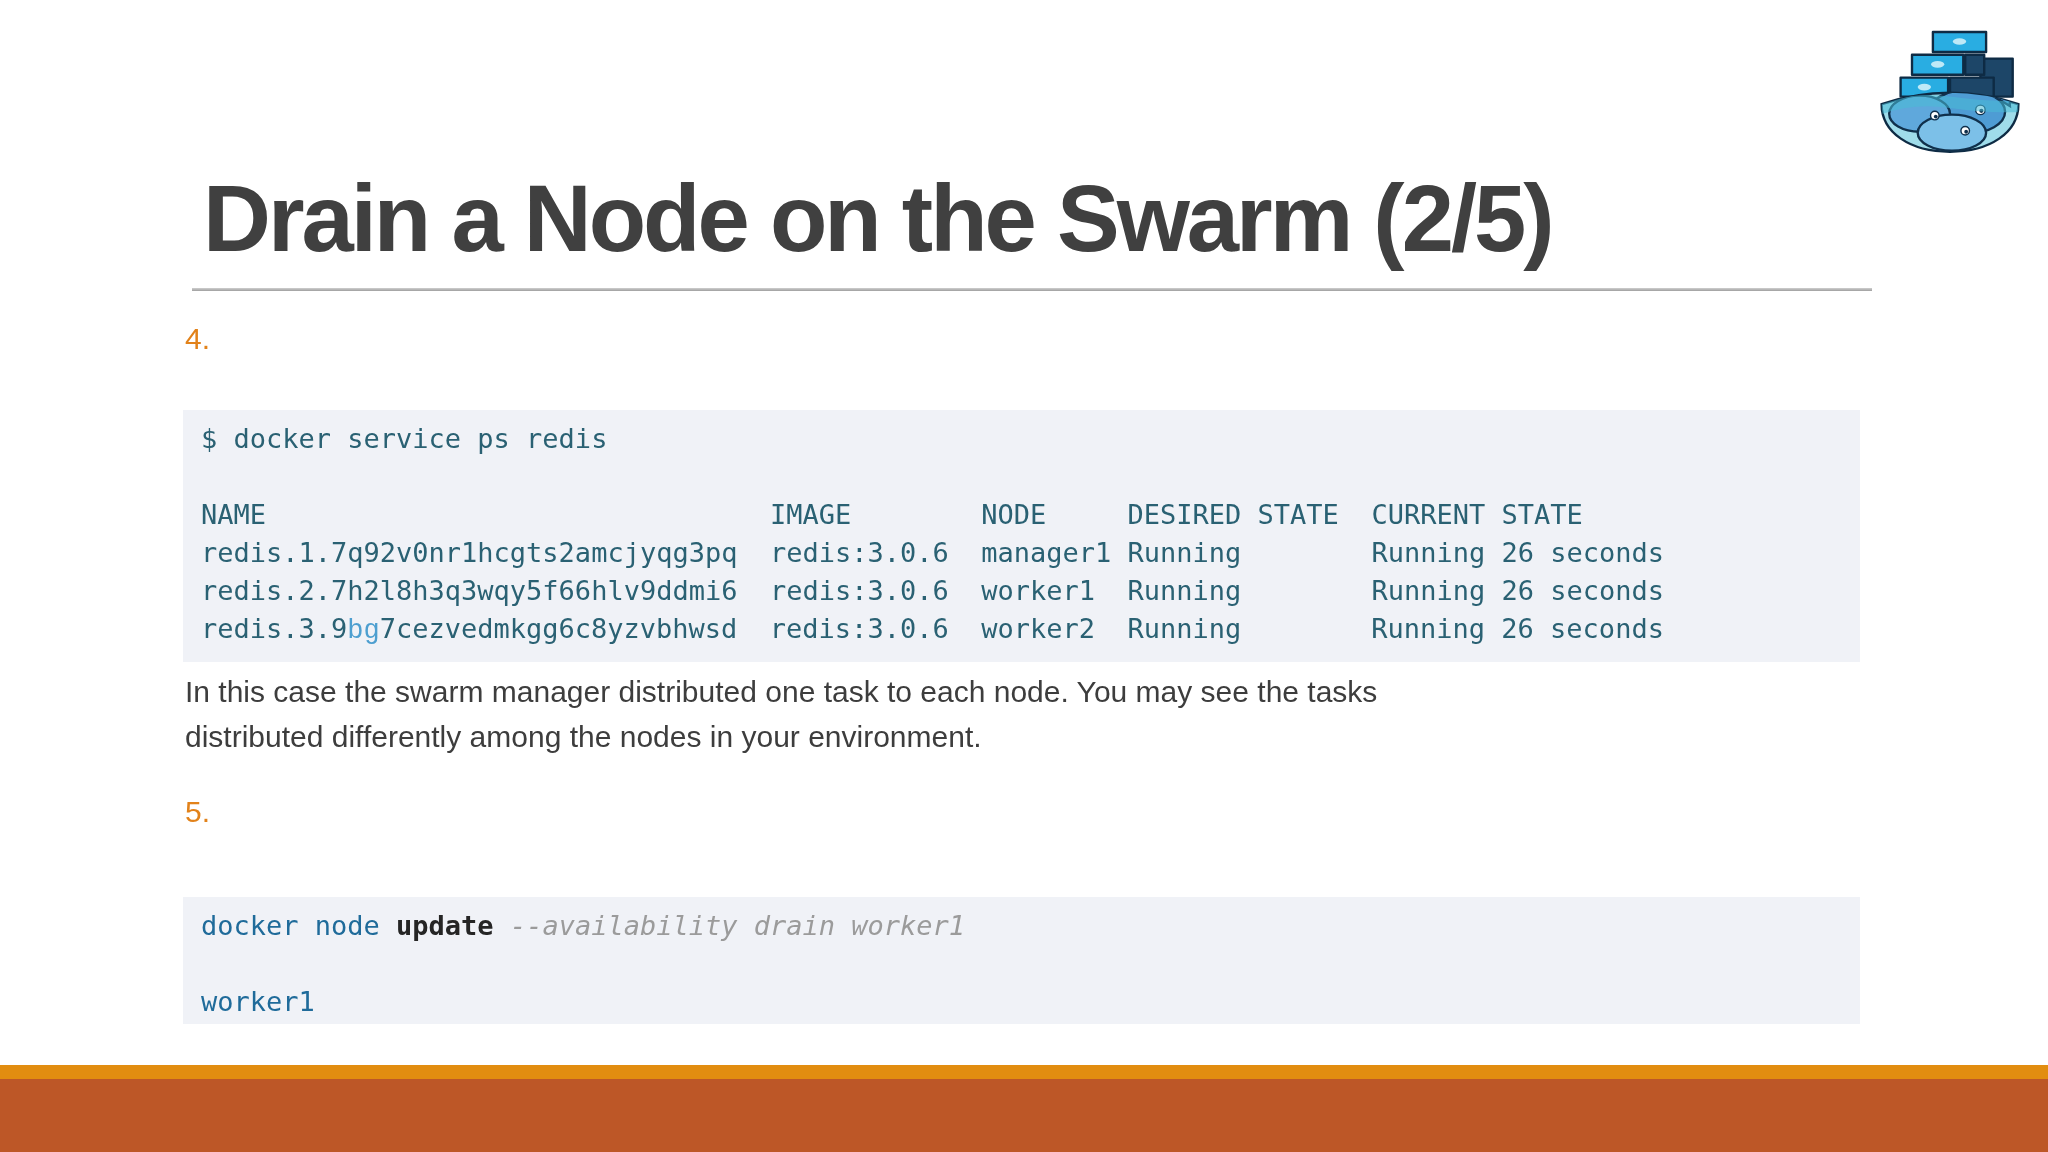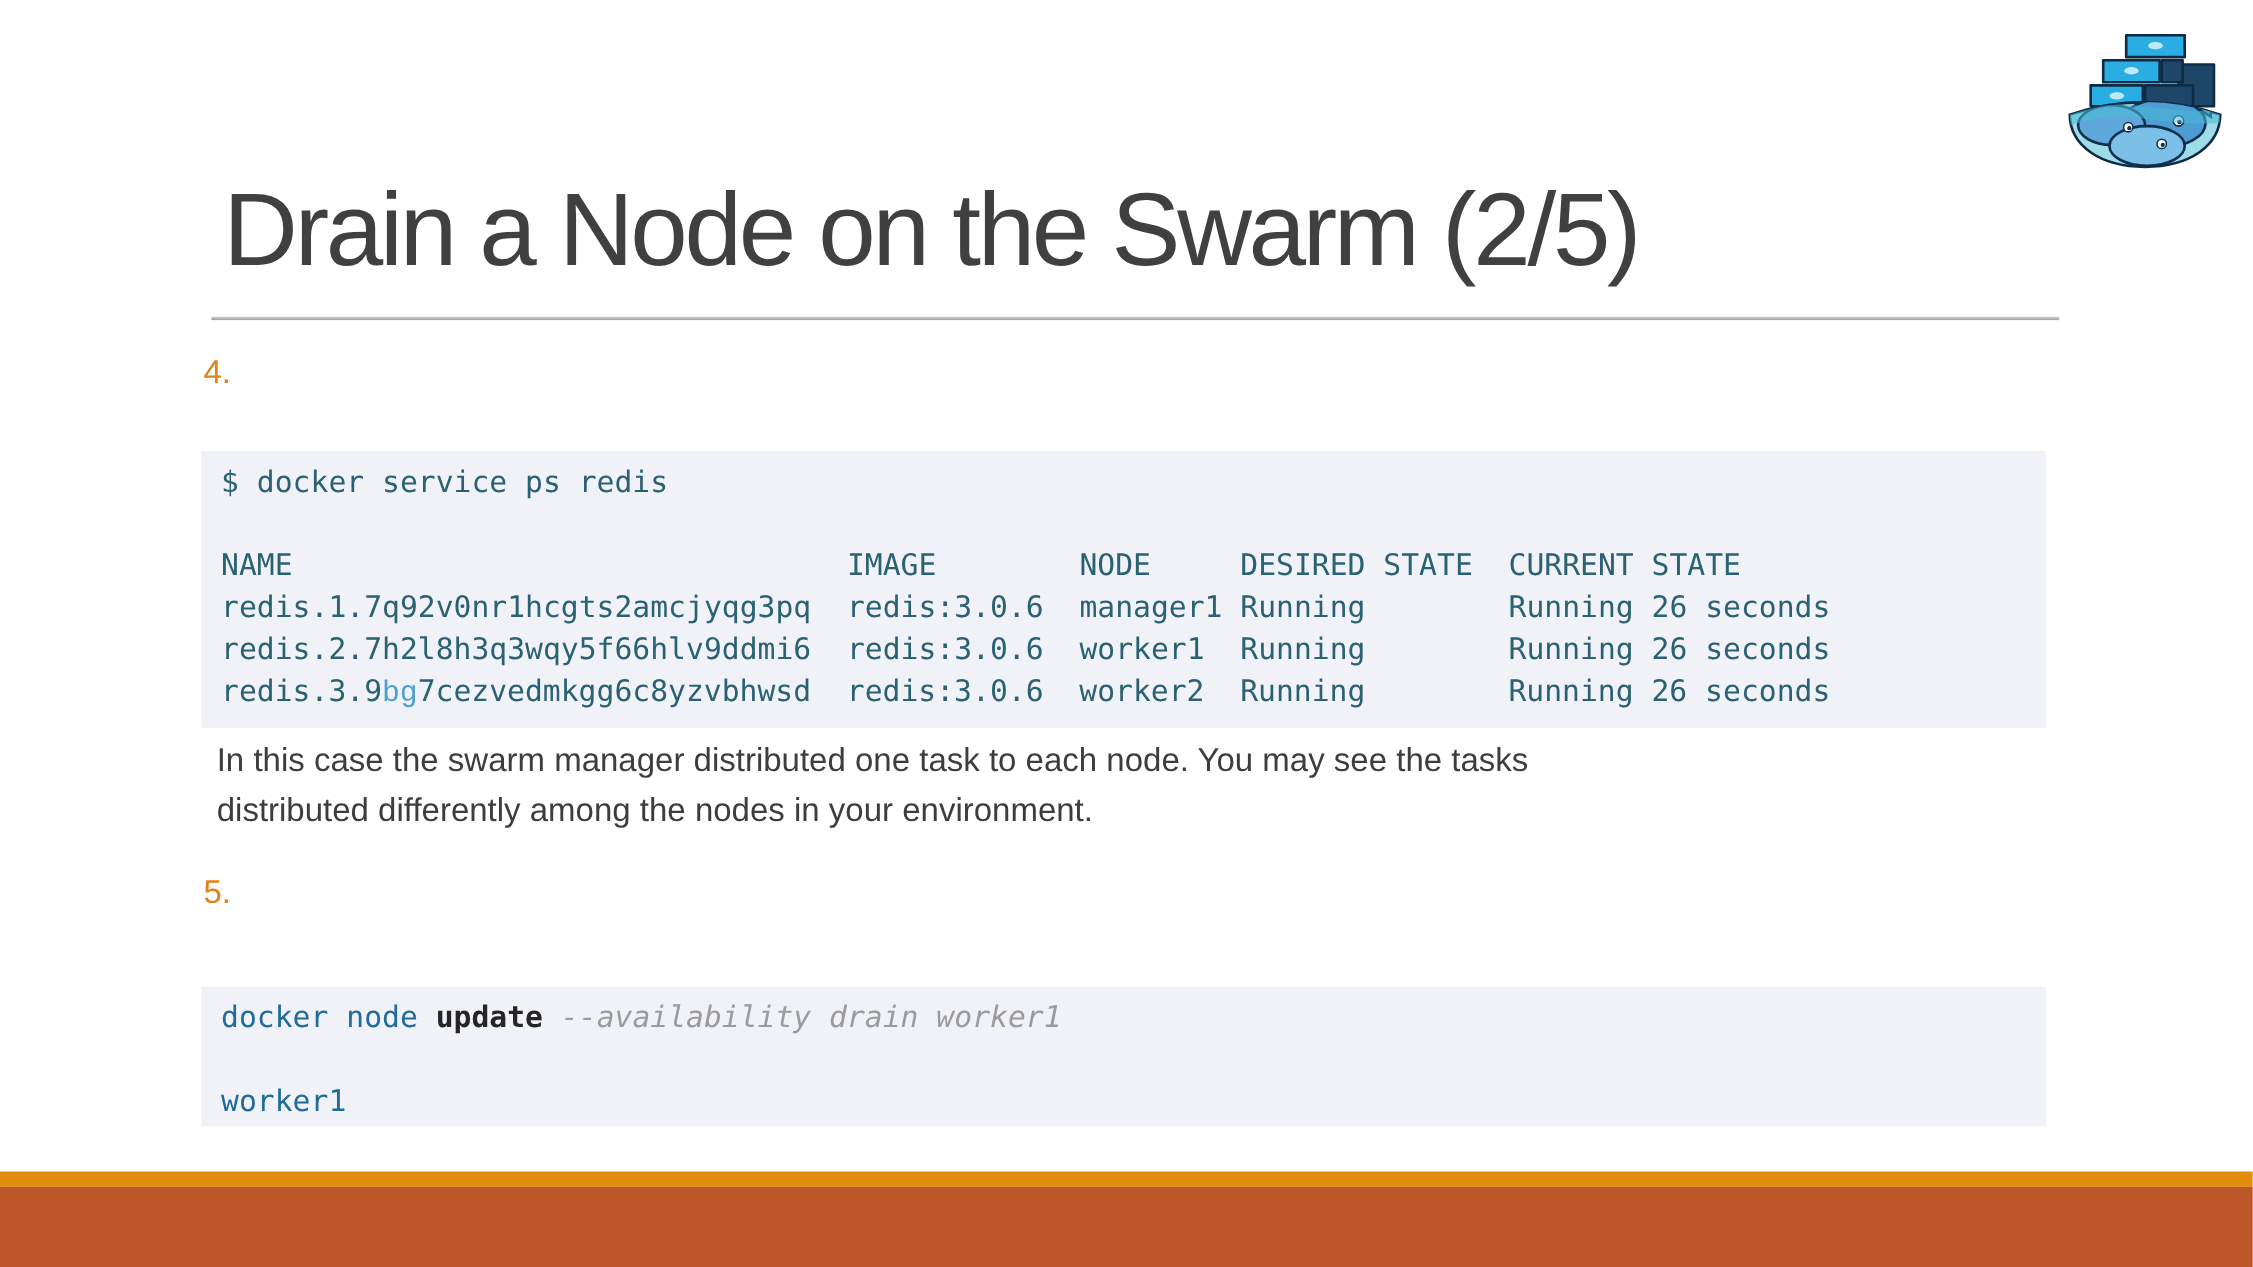--- a/index.html
+++ b/index.html
@@ -2,42 +2,42 @@
 <html><head>
 <meta charset="utf-8">
 <style>
   * { margin:0; padding:0; box-sizing:border-box; }
   html,body { width:2048px; height:1152px; background:#ffffff; overflow:hidden; }
   body { font-family:"Liberation Sans", sans-serif; color:#3D3D3D; position:relative; }
 
   .logo { position:absolute; top:22px; right:22px; width:152px; height:134px; }
 
   .page-title {
-    position:absolute; left:203px; top:157px; width:1600px;
-    font-size:94px; font-weight:400; letter-spacing:-3px; color:#404040;
+    position:absolute; left:203px; top:167px; width:1600px;
+    font-size:94px; font-weight:700; letter-spacing:-3px; color:#404040;
     line-height:1.1; white-space:nowrap;
   }
   .title-divider {
     position:absolute; left:192px; top:288px; width:1680px; height:3px;
     background:linear-gradient(#cfcfcf, #9f9f9f);
   }
 
   .step { position:absolute; left:185px; width:1680px; display:flex; }
   .step-num {
     width:73px; flex:0 0 73px; color:#E2821A;
     font-size:30px; line-height:45px;
   }
   .step-text {
     font-size:30px; line-height:45px; color:#3D3D3D; white-space:pre-line;
   }
   #step4 { top:316px; }
   #step5 { top:789px; }
 
   .note {
-    position:absolute; left:197px; top:669px; width:1620px;
+    position:absolute; left:185px; top:669px; width:1620px;
     font-size:30px; line-height:45px; color:#3D3D3D; white-space:pre-line;
   }
 
   pre.code {
     position:absolute; left:183px; width:1677px;
     background:#F0F2F7; padding:10px 18px 14px 18px;
     font-family:"DejaVu Sans Mono", monospace;
     font-size:27px; line-height:38px; color:#2A6173;
     white-space:pre;
   }

